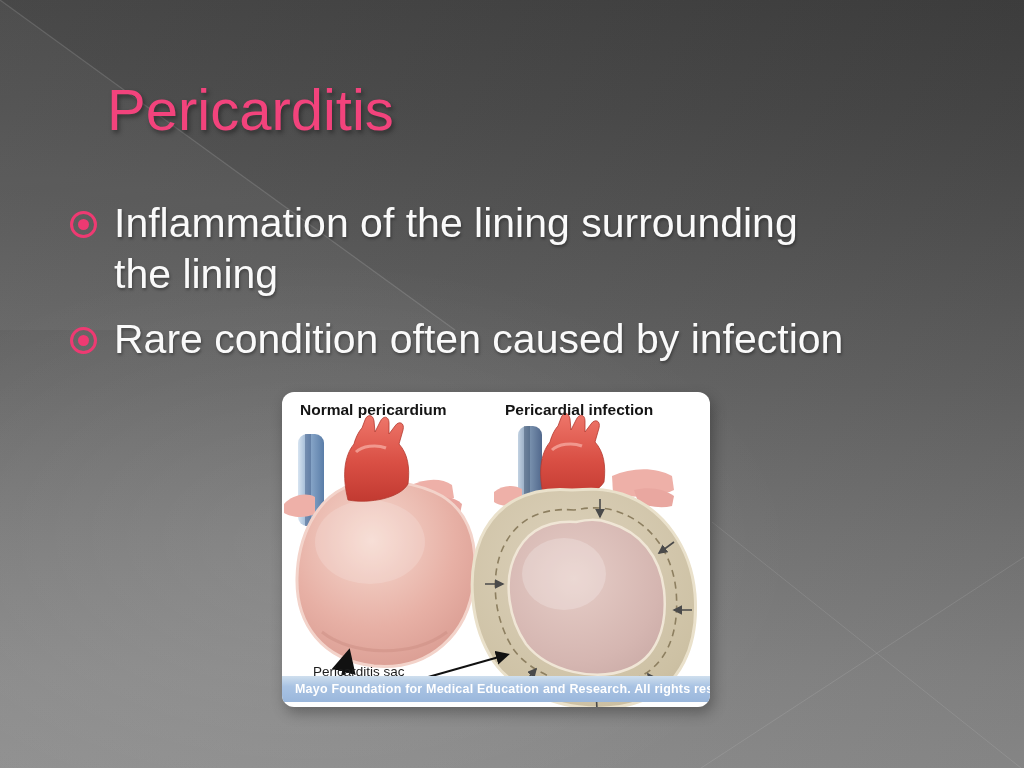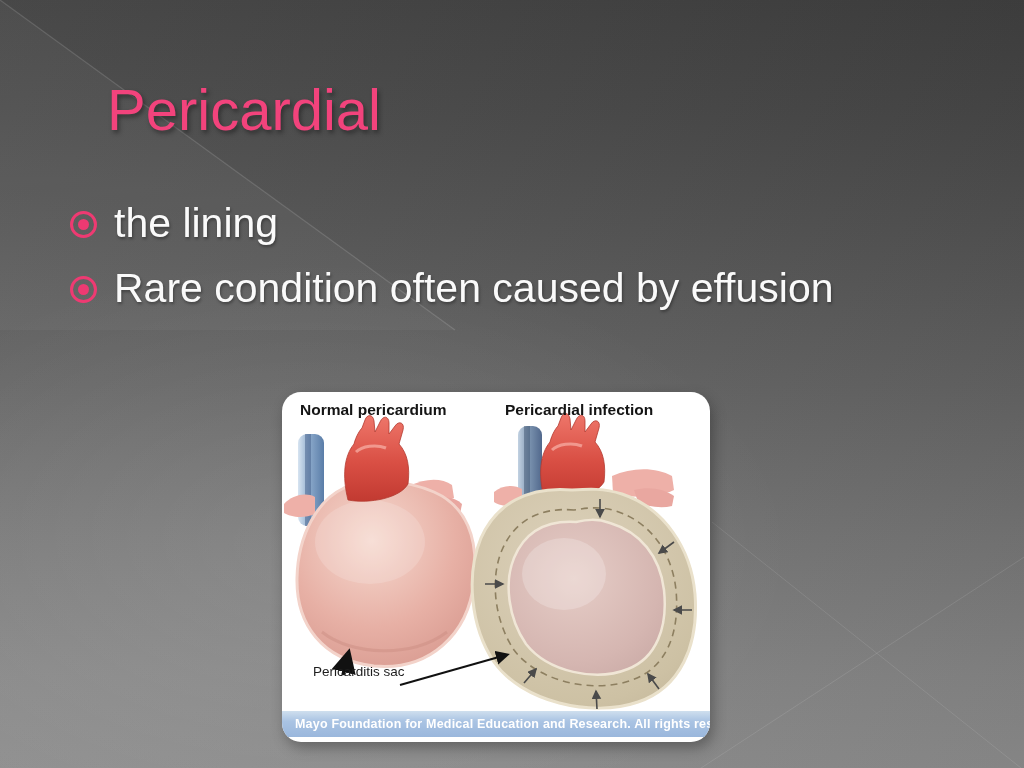--- a/index.html
+++ b/index.html
@@ -26,22 +26,22 @@
     border:3px solid #ee3a72;border-radius:50%;
     display:flex;align-items:center;justify-content:center;
   }
   .bullet-dot{width:11px;height:11px;border-radius:50%;background:#ee3a72;}
   .bullet-text{
     width:810px;font-size:41px;line-height:51px;color:#fafafa;
     text-shadow:1px 2px 3px rgba(0,0,0,0.35);
   }
   .bullet-text span{display:block;}
   .figure-card{
-    position:absolute;left:282px;top:392px;width:428px;height:350px;
-    background:#ffffff;border-radius:19px;overflow:hidden;
+    position:absolute;left:282px;top:392px;width:428px;height:315px;
+    background:#ffffff;border-radius:12px;overflow:hidden;
     box-shadow:3px 6px 14px rgba(0,0,0,0.30);
   }
   .fig-label{
     position:absolute;top:9px;font-size:15.5px;font-weight:700;color:#141414;white-space:nowrap;
   }
   .fig-label.left{left:18px;}
   .fig-label.right{left:223px;}
   .fig-annotation{
     position:absolute;left:31px;top:272px;font-size:13.5px;color:#1d1d1d;white-space:nowrap;
   }
@@ -59,37 +59,38 @@
 </head>
 <body>
 
 <svg class="facets" width="1024" height="768" viewBox="0 0 1024 768">
   <polygon points="0,0 455,330 0,330" fill="rgba(255,255,255,0.035)"></polygon>
   <line x1="0" y1="0" x2="455" y2="330" stroke="rgba(255,255,255,0.14)" stroke-width="1.2"></line>
   <line x1="712" y1="522" x2="1026" y2="772" stroke="rgba(255,255,255,0.10)" stroke-width="1"></line>
   <line x1="698" y1="770" x2="1035" y2="550" stroke="rgba(255,255,255,0.10)" stroke-width="1"></line>
 </svg>
 
-<div class="slide-title">Pericardial</div>
+<div class="slide-title">Pericarditis</div>
 
 <div class="bullet-list">
   <div class="bullet-item">
     <span class="bullet-marker">
         <span class="bullet-dot"></span>
       </span>
     <div class="bullet-text">
+      <span>Inflammation of the lining surrounding</span>
       <span>the lining</span>
     </div>
   </div>
   <div class="bullet-item">
     <span class="bullet-marker">
         <span class="bullet-dot"></span>
       </span>
     <div class="bullet-text">
-      <span>Rare condition often caused by effusion</span>
+      <span>Rare condition often caused by infection</span>
     </div>
   </div>
 </div>
 
 <div class="figure-card">
   <svg class="heart-svg" width="428" height="350" viewBox="0 0 428 350">
     <defs>
       <linearGradient id="gBlue" x1="0" y1="0" x2="1" y2="0">
         <stop offset="0" stop-color="#d7e4f1"></stop>
           <stop offset="0.45" stop-color="#8aa8ca"></stop>

